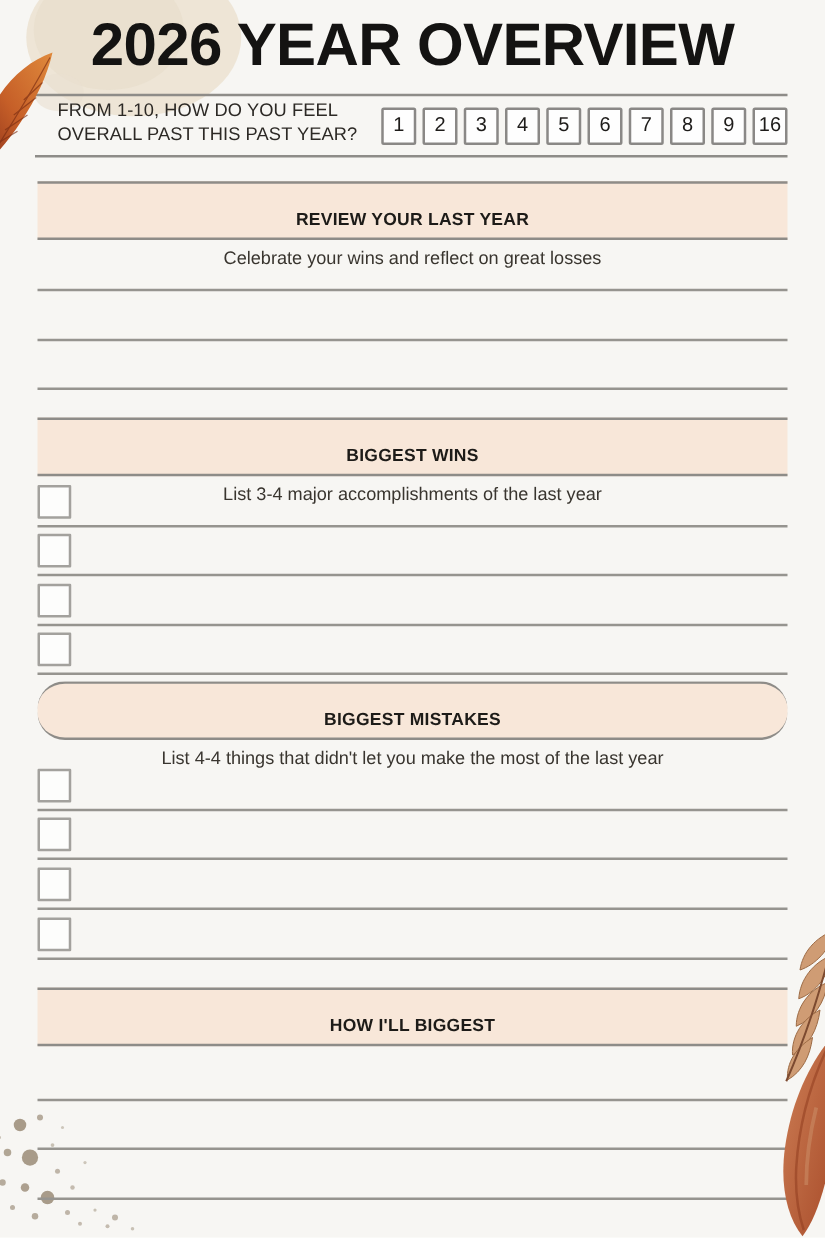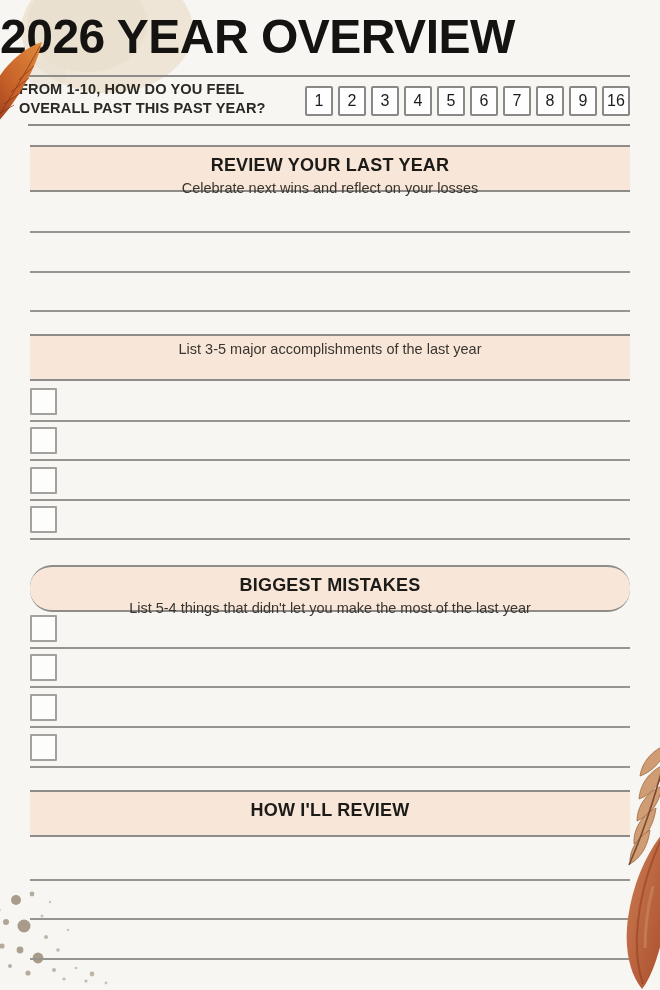--- a/index.html
+++ b/index.html
@@ -1,44 +1,44 @@
 <!DOCTYPE html>
 <html><head>
 <meta charset="utf-8">
 <style>
   html,body{margin:0;padding:0;}
   body{font-family:"Liberation Sans", sans-serif;}
   #page{position:relative;width:660px;height:990px;background:#f7f6f3;overflow:hidden;}
 
   
-  .title{position:absolute;top:9px;left:0;width:100%;text-align:left;margin:0;
+  .title{position:absolute;top:9px;left:0;width:100%;text-align:center;margin:0;
     font-size:48px;font-weight:800;letter-spacing:-0.5px;color:#141312;z-index:3;}
 
   
   .rule{position:absolute;left:28px;width:602px;height:2px;background:#8e8c88;z-index:2;}
   .rule.q-top{top:75px;}
   .rule.q-bottom{top:124px;}
 
   
-  .question{position:absolute;left:19px;top:80px;z-index:2;
-    font-size:14.6px;font-weight:700;line-height:18.5px;color:#2c2925;letter-spacing:0.1px;}
+  .question{position:absolute;left:46px;top:80px;z-index:2;
+    font-size:14.6px;font-weight:400;line-height:18.5px;color:#2c2925;letter-spacing:0.1px;}
 
   
   .scale{position:absolute;left:305px;top:86px;display:flex;gap:5px;z-index:2;}
   .scale-box{width:28px;height:30px;box-sizing:border-box;border:2px solid #8a8886;
     background:#fefefe;border-radius:2px;display:flex;align-items:center;justify-content:center;
     font-size:16px;font-weight:500;color:#1e1c1a;}
 
   
   .band{position:absolute;left:30px;width:600px;height:47px;box-sizing:border-box;z-index:2;
     background:#f8e7d9;border-top:2px solid #8e8c88;border-bottom:2px solid #8e8c88;
     text-align:center;padding-top:4px;}
-  .band h2{margin:4px;font-size:18px;font-weight:700;color:#1d1b18;letter-spacing:0.2px;}
+  .band h2{margin:16px;font-size:14px;font-weight:700;color:#1d1b18;letter-spacing:0.2px;}
   .band p{margin:1px 0 0;font-size:14.5px;font-weight:400;color:#39352f;}
-  .band.b0{top:145px;} .band.b1{top:334px;} .band.b2{top:565px;border-radius:22px;} .band.b3{top:790px;}
+  .band.b0{top:145px;} .band.b1{top:334px;} .band.b2{top:545px;border-radius:22px;} .band.b3{top:790px;}
 
   
   .rows{position:absolute;left:30px;width:600px;display:flex;flex-direction:column;z-index:2;}
   .rows.r0{top:194px;--rowh:39.4px;}
   .rows.r1{top:382px;--rowh:39.5px;}
   .rows.r2{top:609px;--rowh:39.7px;}
   .rows.r3{top:841px;--rowh:39.5px;}
   .row{height:var(--rowh);box-sizing:border-box;border-bottom:2px solid #96948f;
     display:flex;align-items:flex-end;}
   .checkbox{width:27px;height:27px;box-sizing:border-box;border:2px solid #a3a19d;
@@ -146,67 +146,68 @@
       <div class="scale-box">6</div>
       <div class="scale-box">7</div>
       <div class="scale-box">8</div>
       <div class="scale-box">9</div>
       <div class="scale-box">16</div>
     </div>
   <div class="rule q-bottom"></div>
 
   <div class="band b0">
     <h2>REVIEW YOUR LAST YEAR</h2>
-    <p>Celebrate next wins and reflect on your losses</p>
+    <p>Celebrate your wins and reflect on great losses</p>
   </div>
   <div class="rows r0">
       <div class="row"></div>
       <div class="row"></div>
       <div class="row"></div>
     </div>
 
   <div class="band b1">
-    <p>List 3-5 major accomplishments of the last year</p>
+    <h2>BIGGEST WINS</h2>
+    <p>List 3-4 major accomplishments of the last year</p>
   </div>
   <div class="rows r1">
       <div class="row">
         <span class="checkbox"></span>
       </div>
       <div class="row">
         <span class="checkbox"></span>
       </div>
       <div class="row">
         <span class="checkbox"></span>
       </div>
       <div class="row">
         <span class="checkbox"></span>
       </div>
     </div>
 
   <div class="band b2">
     <h2>BIGGEST MISTAKES</h2>
-    <p>List 5-4 things that didn't let you make the most of the last year</p>
+    <p>List 4-4 things that didn't let you make the most of the last year</p>
   </div>
   <div class="rows r2">
       <div class="row">
         <span class="checkbox"></span>
       </div>
       <div class="row">
         <span class="checkbox"></span>
       </div>
       <div class="row">
         <span class="checkbox"></span>
       </div>
       <div class="row">
         <span class="checkbox"></span>
       </div>
     </div>
 
   <div class="band b3">
-    <h2>HOW I'LL REVIEW</h2>
+    <h2>HOW I'LL BIGGEST</h2>
   </div>
   <div class="rows r3">
       <div class="row"></div>
       <div class="row"></div>
       <div class="row"></div>
     </div>
 
 </div>
 
 </body></html>

